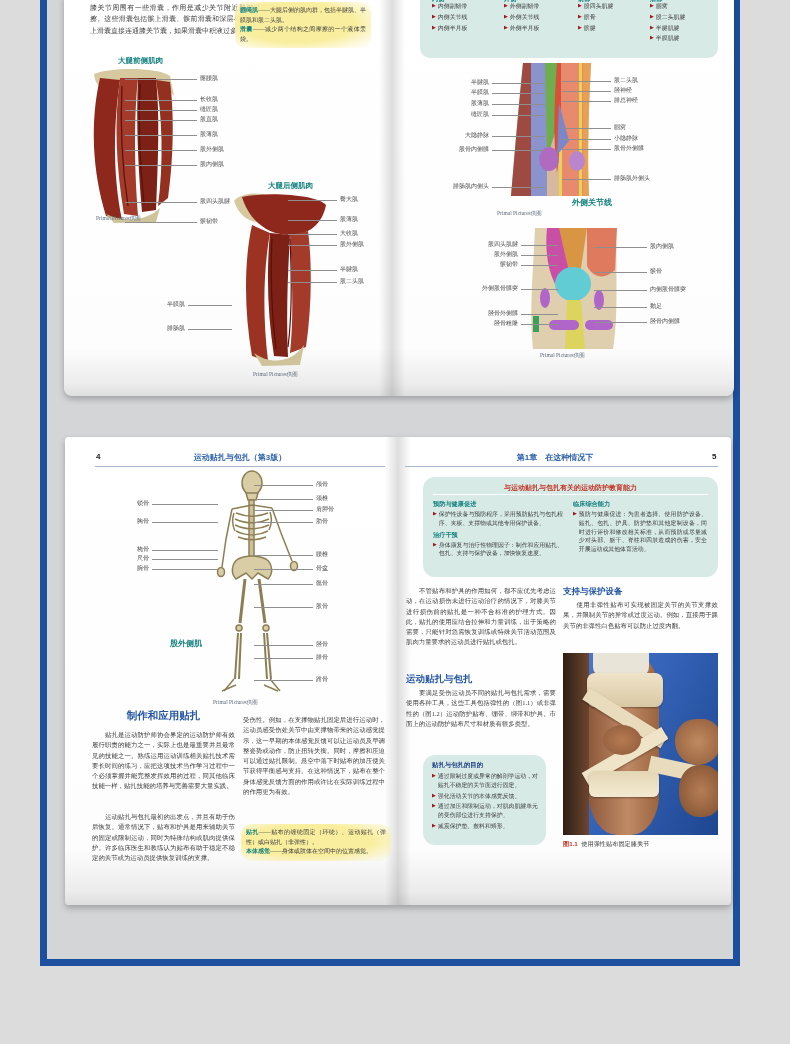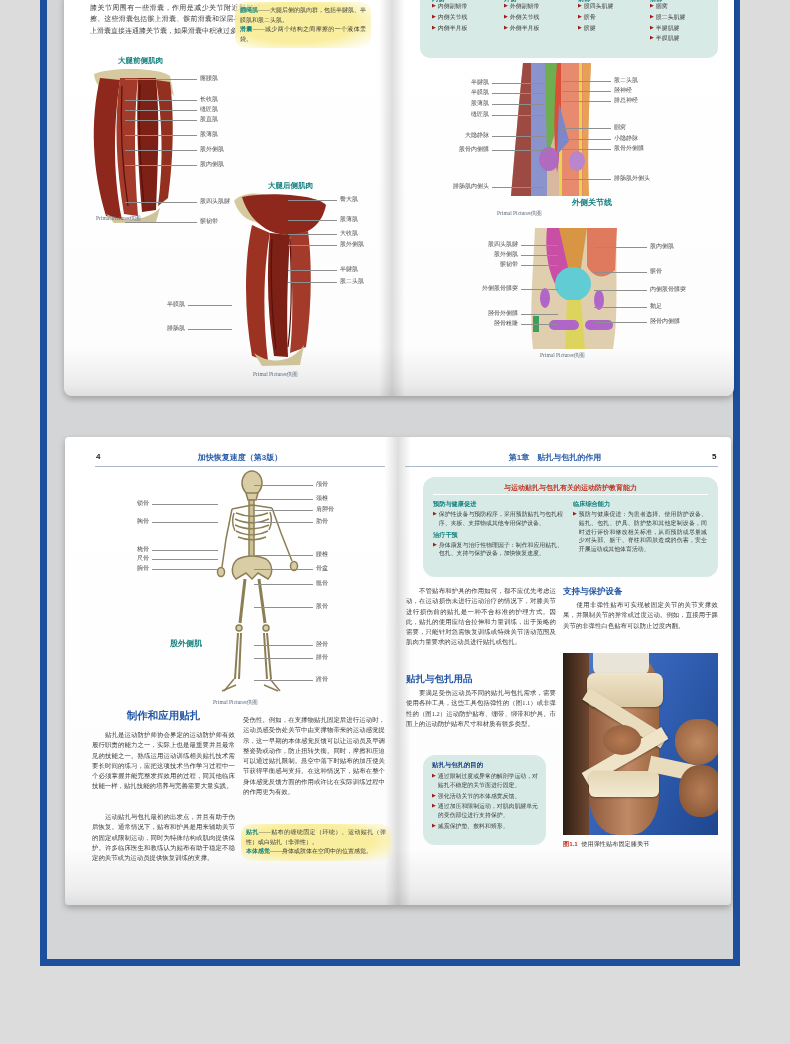--- a/index.html
+++ b/index.html
@@ -299,21 +299,21 @@
       <div class="lline" style="top: 322px; left: 594px; width: 53px;"></div>
       <span class="ltext" style="top: 317px; left: 650px;">胫骨内侧髁</span>
     </div>
   <div class="credit" style="left:540px;top:352px;">Primal Pictures供图</div>
 
   <div class="spread" style="left:65px;top:437px;width:666px;height:468px;border-radius:4px;">
     <div class="gutter" style="left:320px;"></div>
   </div>
 
   <span class="abs page-num" style="left:96px;top:452px;">4</span>
-  <div class="abs page-head" style="left:95px;top:452px;width:290px;text-align:center;">加快恢复速度（第3版）</div>
+  <div class="abs page-head" style="left:95px;top:452px;width:290px;text-align:center;">运动贴扎与包扎（第3版）</div>
   <div class="rule" style="left:95px;top:466px;width:290px;"></div>
 
   <svg class="abs" style="left:188px;top:467px;" width="132" height="238" viewBox="0 0 132 238">
     <g stroke="#8d7f55" stroke-width="1.5" fill="#d8cda4">
       <ellipse cx="64" cy="16" rx="10" ry="12"></ellipse>
       <path d="M58,26 L70,26 L68,33 L60,33 Z"></path>
       <rect x="61" y="33" width="5" height="58" fill="#cfc196"></rect>
       <path d="M64,38 L44,42 M64,38 L84,41" fill="none"></path>
       <path d="M46,46 C44,52 44,58 47,64 M82,45 C84,51 84,57 81,63" fill="none"></path>
       <g fill="none">
@@ -377,21 +377,21 @@
 
   <div class="abs blue-h" style="left:92px;top:709px;width:143px;text-align:center;font-size:10.5px;">制作和应用贴扎</div>
   <div class="abs body-txt" style="left:92px;top:730px;width:143px;">　　贴扎是运动防护师协会界定的运动防护师有效履行职责的能力之一，实际上也是最重要并且最常见的技能之一。熟练运用运动训练相关贴扎技术需要长时间的练习，应把这项技术当作学习过程中一个必须掌握并能完整发挥效用的过程，同其他临床技能一样，贴扎技能的培养与完善需要大量实践。</div>
   <div class="abs body-txt" style="left:92px;top:812px;width:143px;">　　运动贴扎与包扎最初的出发点，并且有助于伤后恢复。通常情况下，贴布和护具是用来辅助关节的固定或限制运动，同时为特殊结构或肌肉提供保护。许多临床医生和教练认为贴布有助于稳定不稳定的关节或为运动员提供恢复训练的支撑。</div>
   <div class="abs body-txt" style="left:243px;top:715px;width:142px;">受伤性。例如，在支撑物贴扎固定后进行运动时，运动员感受伤处关节中由支撑物带来的运动感觉提示，这一早期的本体感觉反馈可以让运动员及早调整姿势或动作，防止扭转失衡。同时，摩擦和压迫可以通过贴扎限制。悬空中落下时贴布的加压使关节获得平衡感与支持。在这种情况下，贴布在整个身体感觉反馈方面的作用或许比在实际训练过程中的作用更为有效。</div>
   <div class="abs gloss" style="left:241px;top:824px;width:140px;">
     <span class="term">贴扎</span><span>——贴布的缠绕固定（环绕）、运动贴扎（弹性）或白贴扎（非弹性）。</span><br>
     <span class="term">本体感觉</span><span>——身体或肢体在空间中的位置感觉。</span>
   </div>
 
-  <div class="abs page-head" style="left:405px;top:452px;width:300px;text-align:center;">第1章　贴扎与包扎的作用</div>
+  <div class="abs page-head" style="left:405px;top:452px;width:300px;text-align:center;">第1章　在这种情况下</div>
   <span class="abs page-num" style="left:712px;top:452px;">5</span>
   <div class="rule" style="left:405px;top:466px;width:313px;"></div>
 
   <div class="teal-box" style="left:423px;top:477px;width:295px;height:100px;border-radius:12px;">
     <div class="abs box-title" style="left:0;top:6px;width:295px;">与运动贴扎与包扎有关的运动防护教育能力</div>
     <div class="abs" style="left:10px;top:17px;width:275px;height:1px;background:#ffffff;"></div>
     <div class="abs" style="left:10px;top:20px;width:130px;">
         <div class="sec-h">预防与健康促进</div>
         <div class="brow">
           <span class="barrow">▶</span>
@@ -406,21 +406,21 @@
     <div class="abs" style="left:150px;top:20px;width:134px;">
         <div class="sec-h">临床综合能力</div>
         <div class="brow">
           <span class="barrow">▶</span>
           <span>预防与健康促进：为患者选择、使用防护设备、贴扎、包扎、护具、防护垫和其他定制设备，同时进行评价和修改相关标准，从而预防或尽量减少对头部、躯干、脊柱和四肢造成的伤害，安全开展运动或其他体育活动。</span>
         </div>
       </div>
   </div>
 
   <div class="abs body-txt" style="left:406px;top:586px;width:150px;">　　不管贴布和护具的作用如何，都不应优先考虑运动，在运动损伤未进行运动治疗的情况下，对膝关节进行损伤前的贴扎是一种不合标准的护理方式。因此，贴扎的使用应结合拉伸和力量训练，出于策略的需要，只能针对急需恢复训练或特殊关节活动范围及肌肉力量要求的运动员进行贴扎或包扎。</div>
-  <div class="abs blue-h" style="left:406px;top:673px;font-size:9.5px;">贴扎与包扎用品</div>
+  <div class="abs blue-h" style="left:406px;top:673px;font-size:9.5px;">运动贴扎与包扎</div>
   <div class="abs body-txt" style="left:406px;top:688px;width:150px;">　　要满足受伤运动员不同的贴扎与包扎需求，需要使用各种工具，这些工具包括弹性的（图1.1）或非弹性的（图1.2）运动防护贴布、绷带、绑带和护具。市面上的运动防护贴布尺寸和材质有很多类型。</div>
 
   <div class="teal-box" style="left:423px;top:755px;width:123px;height:90px;border-radius:12px;padding:0;">
     <div class="abs" style="left:9px;top:6px;font-family:'Liberation Sans',sans-serif;font-weight:bold;color:#1d3f85;font-size:6.4px;">贴扎与包扎的目的</div>
     <div class="abs" style="left:9px;top:17px;width:106px;">
         <div class="brow">
           <span class="barrow">▶</span>
           <span>通过限制过度或异常的解剖学运动，对贴扎不稳定的关节面进行固定。</span>
         </div>
         <div class="brow">

